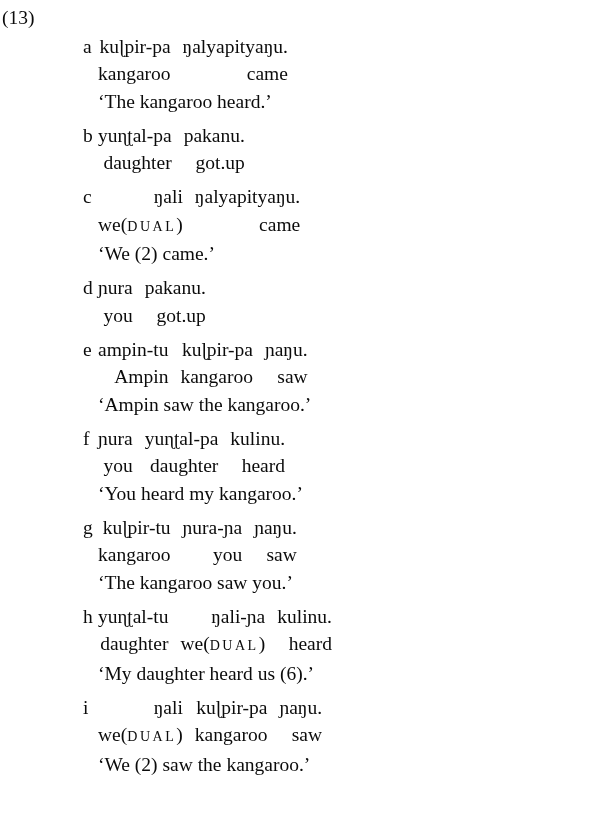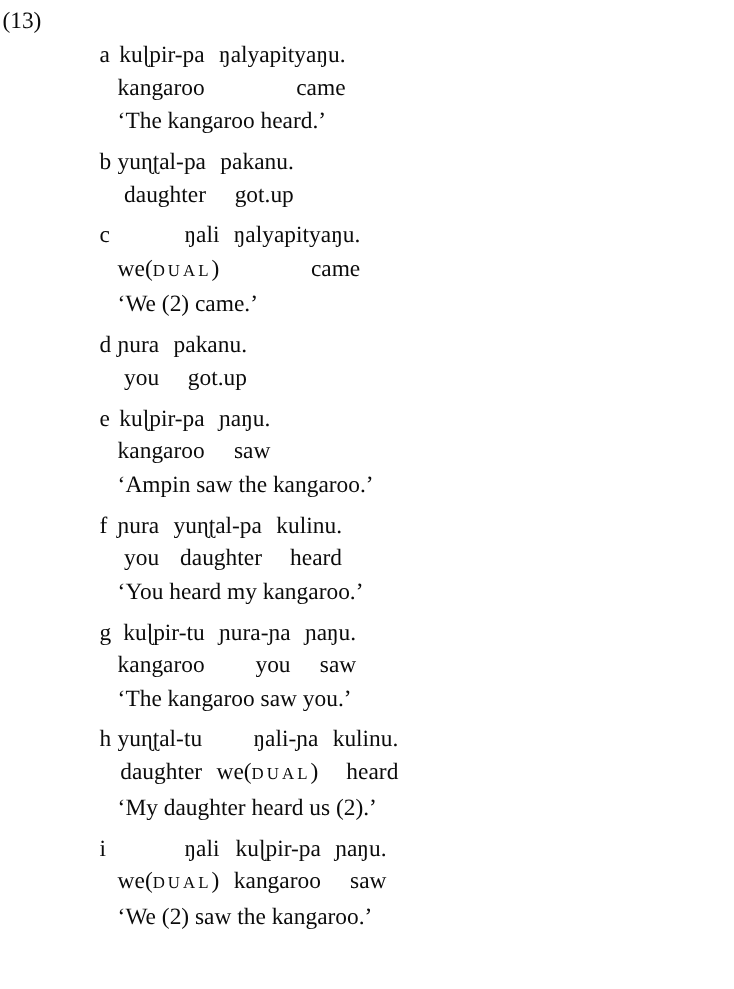--- a/index.html
+++ b/index.html
@@ -108,20 +108,24 @@
             </div>
           </div>
     </div>
   </div>
 
   <div class="example">
     <div class="letter">e</div>
     <div class="ex-body">
       <div class="cols">
             <div class="col">
+              <div class="w">ampin-tu</div>
+              <div class="g">Ampin</div>
+            </div>
+            <div class="col">
               <div class="w">kuɭpir-pa</div>
               <div class="g">kangaroo</div>
             </div>
             <div class="col">
               <div class="w">ɲaŋu.</div>
               <div class="g">saw</div>
             </div>
           </div>
       <div class="trans">‘Ampin saw the kangaroo.’</div>
     </div>
@@ -179,21 +183,21 @@
             </div>
             <div class="col">
               <div class="w">ŋali-ɲa</div>
               <div class="g">we(<span class="sc">DUAL</span>)</div>
             </div>
             <div class="col">
               <div class="w">kulinu.</div>
               <div class="g">heard</div>
             </div>
           </div>
-      <div class="trans">‘My daughter heard us (2).’</div>
+      <div class="trans">‘My daughter heard us (6).’</div>
     </div>
   </div>
 
   <div class="example">
     <div class="letter">i</div>
     <div class="ex-body">
       <div class="cols">
             <div class="col">
               <div class="w">ŋali</div>
               <div class="g">we(<span class="sc">DUAL</span>)</div>

